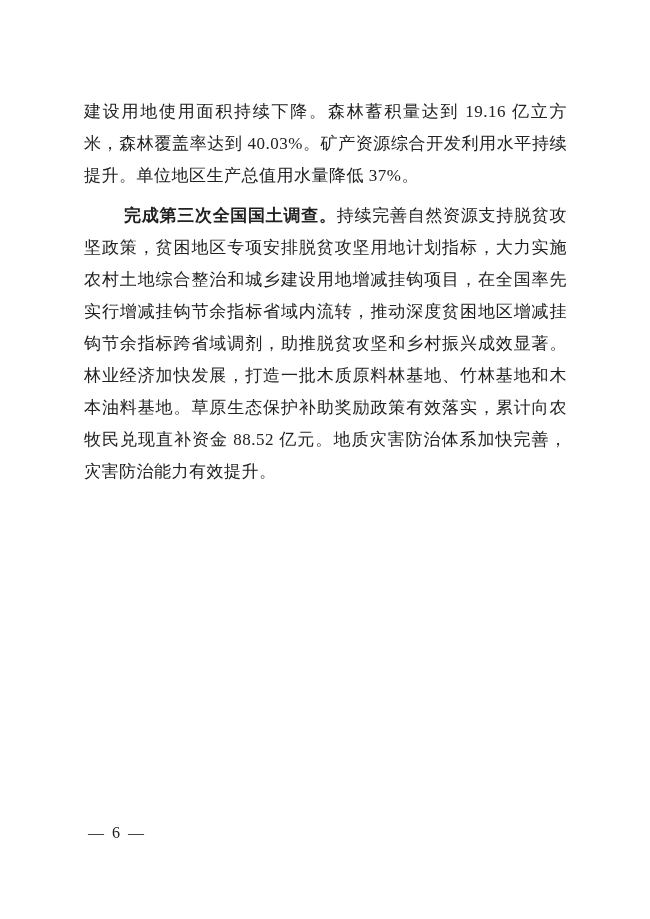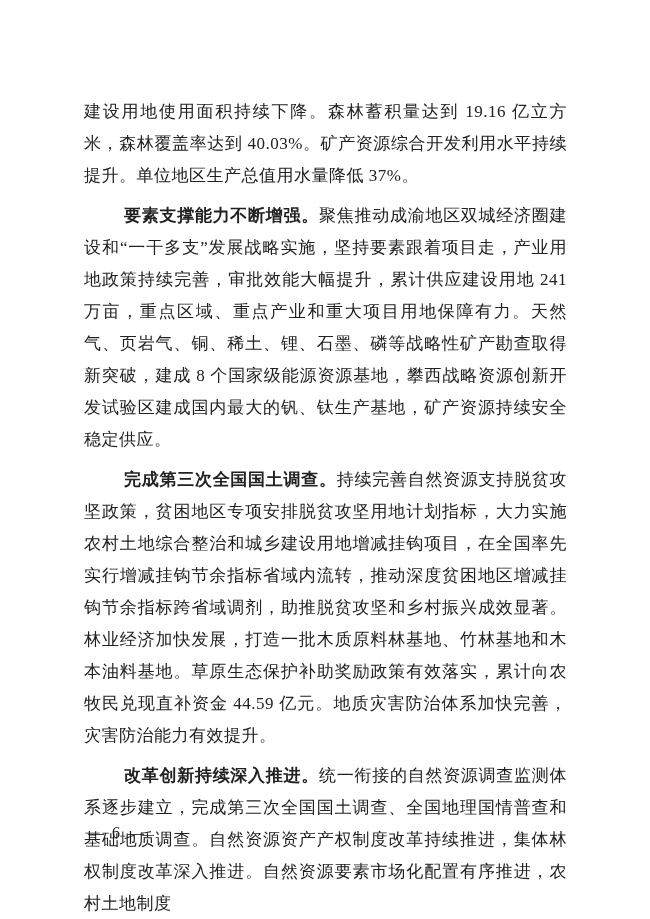--- a/index.html
+++ b/index.html
@@ -51,22 +51,20 @@
   }
 </style>
 </head>
 <body>
 
 <div class="sheet">
   <div class="text-block">
 
     <p class="para"><strong></strong><span>建设用地使用面积持续下降。森林蓄积量达到 19.16 亿立方米，森林覆盖率达到 40.03%。矿产资源综合开发利用水平持续提升。单位地区生产总值用水量降低 37%。</span></p>
 
-    <p class="para indent"><strong>要素支撑能力不断增强。</strong><span>聚焦推动成渝地区双城经济圈建设和“一干多支”发展战略实施，坚持要素跟着项目走，产业用地政策持续完善，审批效能大幅提升，累计供应建设用地 241 万亩，重点区域、重点产业和重大项目用地保障有力。天然气、页岩气、铜、稀土、锂、石墨、磷等战略性矿产勘查取得新突破，建成 8 个国家级能源资源基地，攀西战略资源创新开发试验区建成国内最大的钒、钛生产基地，矿产资源持续安全稳定供应。</span></p>
 
-    <p class="para indent"><strong>完成第三次全国国土调查。</strong><span>持续完善自然资源支持脱贫攻坚政策，贫困地区专项安排脱贫攻坚用地计划指标，大力实施农村土地综合整治和城乡建设用地增减挂钩项目，在全国率先实行增减挂钩节余指标省域内流转，推动深度贫困地区增减挂钩节余指标跨省域调剂，助推脱贫攻坚和乡村振兴成效显著。林业经济加快发展，打造一批木质原料林基地、竹林基地和木本油料基地。草原生态保护补助奖励政策有效落实，累计向农牧民兑现直补资金 44.59 亿元。地质灾害防治体系加快完善，灾害防治能力有效提升。</span></p>
+    <p class="para indent"><strong>完成第三次全国国土调查。</strong><span>持续完善自然资源支持脱贫攻坚政策，贫困地区专项安排脱贫攻坚用地计划指标，大力实施农村土地综合整治和城乡建设用地增减挂钩项目，在全国率先实行增减挂钩节余指标省域内流转，推动深度贫困地区增减挂钩节余指标跨省域调剂，助推脱贫攻坚和乡村振兴成效显著。林业经济加快发展，打造一批木质原料林基地、竹林基地和木本油料基地。草原生态保护补助奖励政策有效落实，累计向农牧民兑现直补资金 88.52 亿元。地质灾害防治体系加快完善，灾害防治能力有效提升。</span></p>
 
-    <p class="para indent"><strong>改革创新持续深入推进。</strong><span>统一衔接的自然资源调查监测体系逐步建立，完成第三次全国国土调查、全国地理国情普查和基础地质调查。自然资源资产产权制度改革持续推进，集体林权制度改革深入推进。自然资源要素市场化配置有序推进，农村土地制度</span></p>
 
   </div>
 
   <div class="page-footer">— 6 —</div>
 </div>
 
 </body></html>

